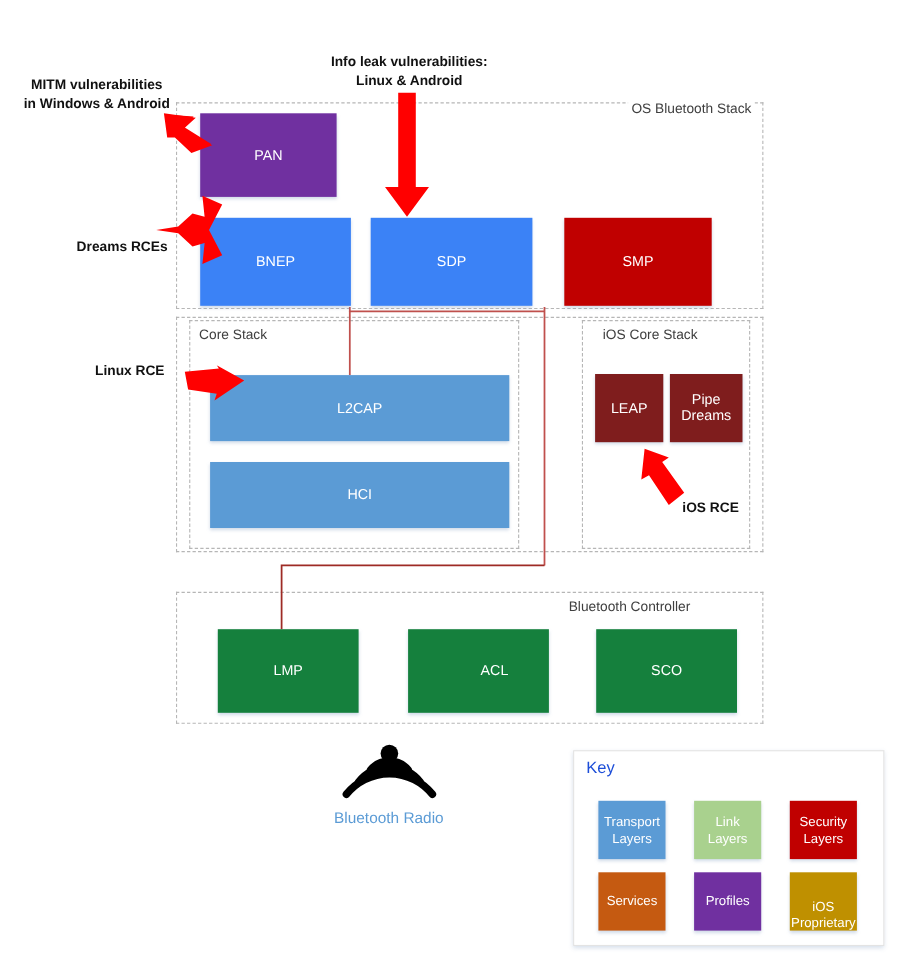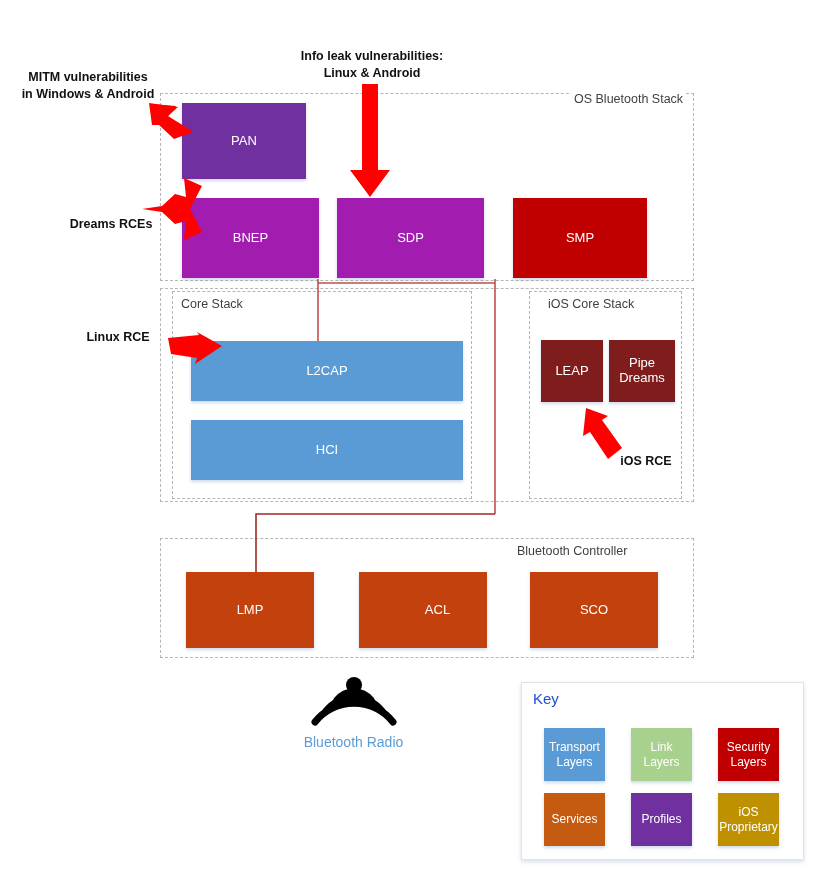--- a/index.html
+++ b/index.html
@@ -20,24 +20,24 @@
     display:flex;align-items:center;justify-content:center;
     text-align:center;
     color:#ffffff;
     font-size:13px;
     line-height:1.15;
     box-sizing:border-box;
     box-shadow:0 2px 3px rgba(120,150,190,.35);
   }
   .node.gray   {background:#a6a6a6;}
   .node.purple {background:#7030a0;}
-  .node.orange {background:#a21caf;}
+  .node.orange {background:#3b82f6;}
   .node.red    {background:#c00000;}
   .node.blue   {background:#5b9bd5;}
-  .node.green  {background:#c2410c;}
+  .node.green  {background:#15803d;margin-left:12px;}
   .node.gold   {background:#7f1d1d;}
 
   
   .dashbox{
     position:absolute;
     border:1px dashed #b6b6b6;
     box-sizing:border-box;
     background:transparent;
   }
   .dashbox-label{
@@ -215,19 +215,19 @@
       <span class="multiline" style="white-space: pre-line;">Security
 Layers</span>
     </div>
 
     <div class="key-cell orange" style="left:22px;top:110px;background:#c55a11;">
       <span class="multiline">Services</span>
     </div>
     <div class="key-cell purple" style="left:109px;top:110px;background:#7030a0;">
       <span class="multiline">Profiles</span>
     </div>
-    <div class="key-cell gold" style="left:196px;top:110px;background:#bf9000;">
+    <div class="key-cell gold" style="left:196px;top:110px;background:#bf9000;align-items:flex-end;">
       <span class="multiline" style="white-space: pre-line;">iOS
 Proprietary</span>
     </div>
   </div>
 
 </div>
 
 </body></html>

